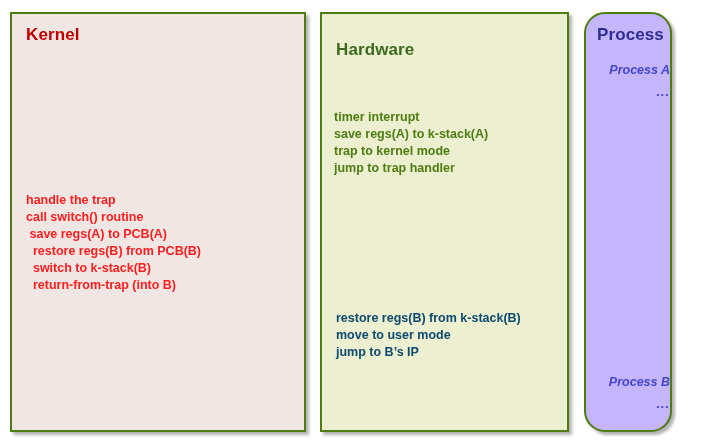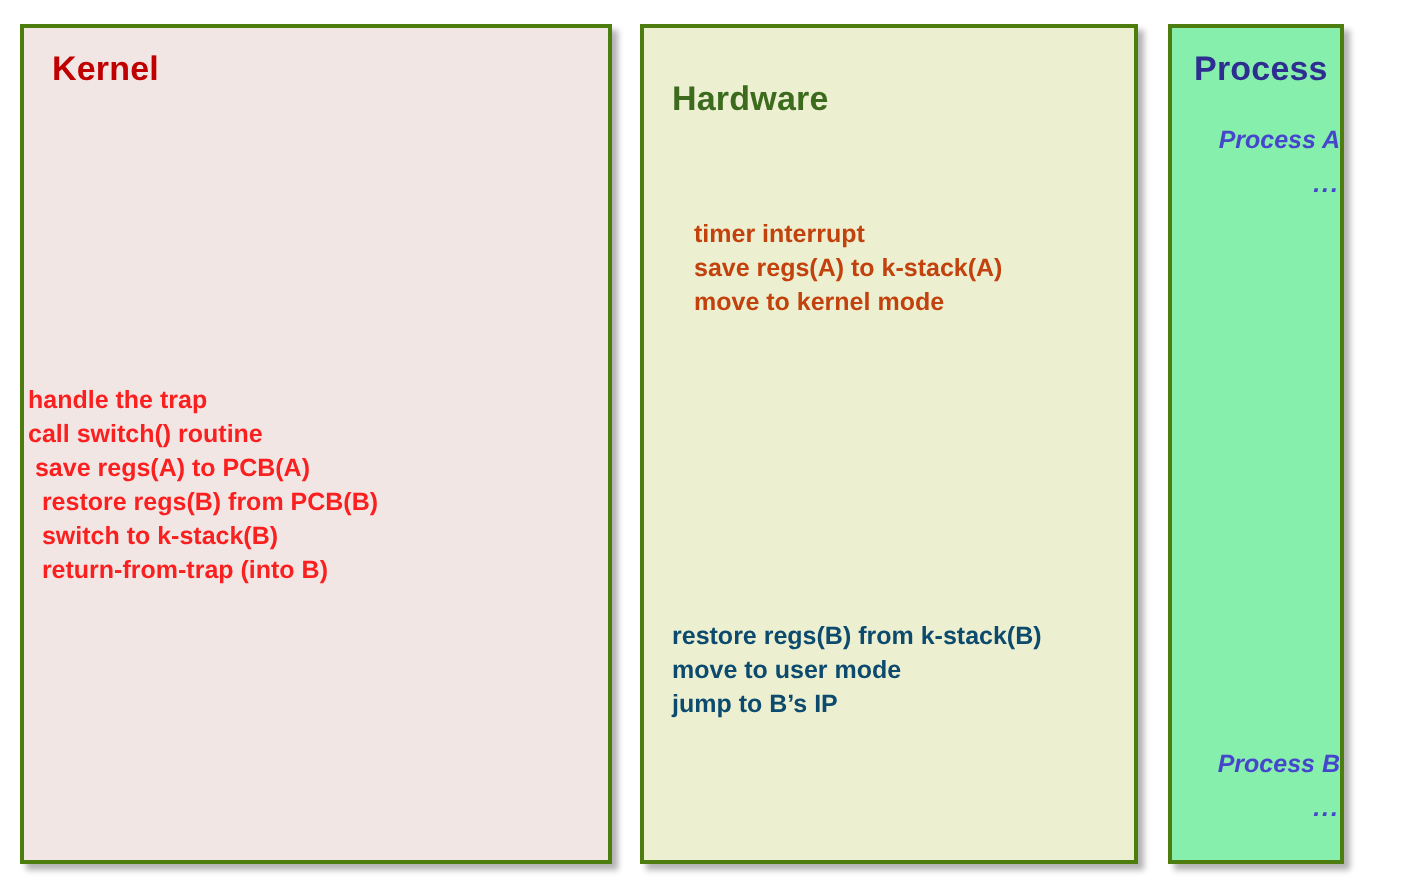--- a/index.html
+++ b/index.html
@@ -61,57 +61,58 @@
     width: 296px;
     height: 420px;
     background: #f2e6e4;
   }
   #panel-kernel .panel-title {
     left: 14px;
     top: 11px;
     color: #c00000;
   }
   #kernel-steps {
-    left: 2px;
+    left: 14px;
     top: 178px;
     color: #fa2020;
   }
 
   
   #panel-hardware {
     left: 320px;
     top: 12px;
     width: 249px;
     height: 420px;
     background: #ecefd0;
   }
   #panel-hardware .panel-title {
     left: 14px;
     top: 11px;
     color: #3c6b1e;
     margin-top: 15px;
   }
   #hardware-steps-top {
-    left: 25px;
+    left: 12px;
     top: 95px;
-    color: #c2410c;
+    color: #4d7c0f;
   }
   #hardware-steps-bottom {
     left: 14px;
     top: 296px;
     color: #0c4a6e;
   }
 
   
   #panel-process {
     left: 584px;
     top: 12px;
     width: 88px;
     height: 420px;
-    background: #86efac;
+    background: #c4b5fd;
+    border-radius: 21px;
   }
   #panel-process .panel-title {
     left: 11px;
     top: 11px;
     color: #2e2e91;
   }
   .proc-entry {
     position: absolute;
     width: 100%;
     text-align: right;
@@ -146,21 +147,22 @@
       <span class="line">  return-from-trap (into B)</span>
     </div>
   </div>
 
   <div class="panel" id="panel-hardware">
     <div class="panel-title">Hardware</div>
 
     <div class="block" id="hardware-steps-top">
       <span class="line">timer interrupt</span>
       <span class="line">save regs(A) to k-stack(A)</span>
-      <span class="line">move to kernel mode</span>
+      <span class="line">trap to kernel mode</span>
+      <span class="line">jump to trap handler</span>
     </div>
 
     <div class="block" id="hardware-steps-bottom">
       <span class="line">restore regs(B) from k-stack(B)</span>
       <span class="line">move to user mode</span>
       <span class="line">jump to B’s IP</span>
     </div>
   </div>
 
   <div class="panel" id="panel-process">

